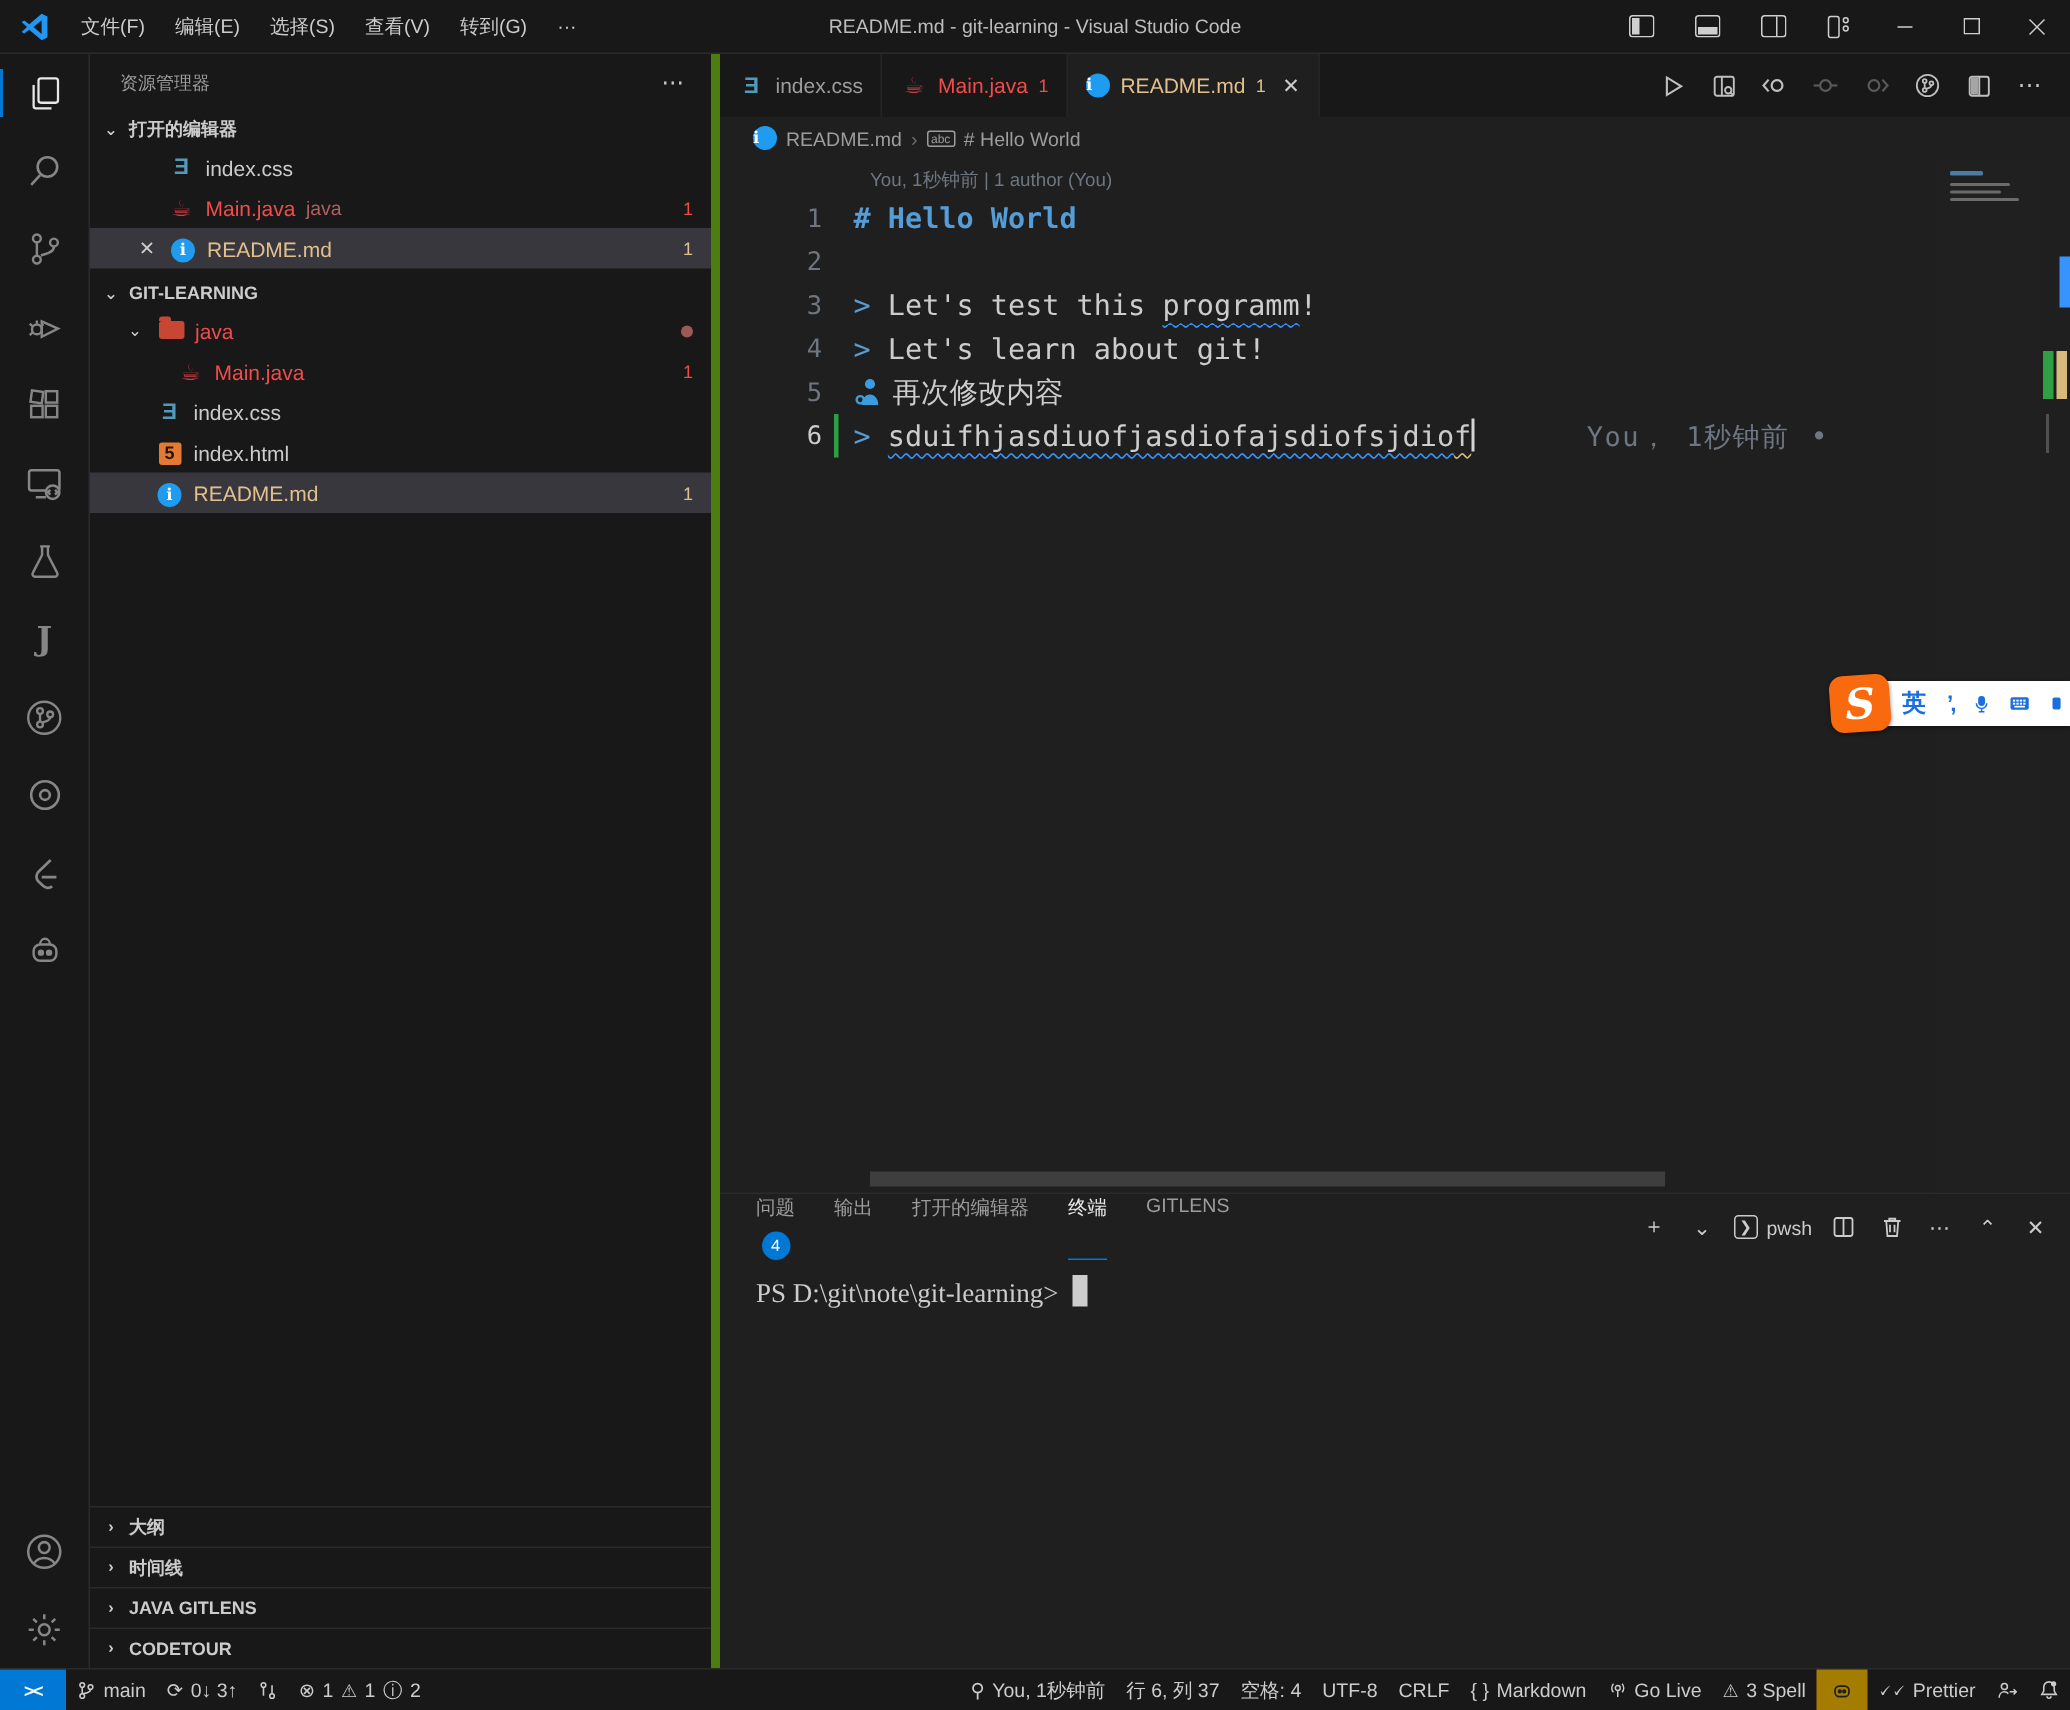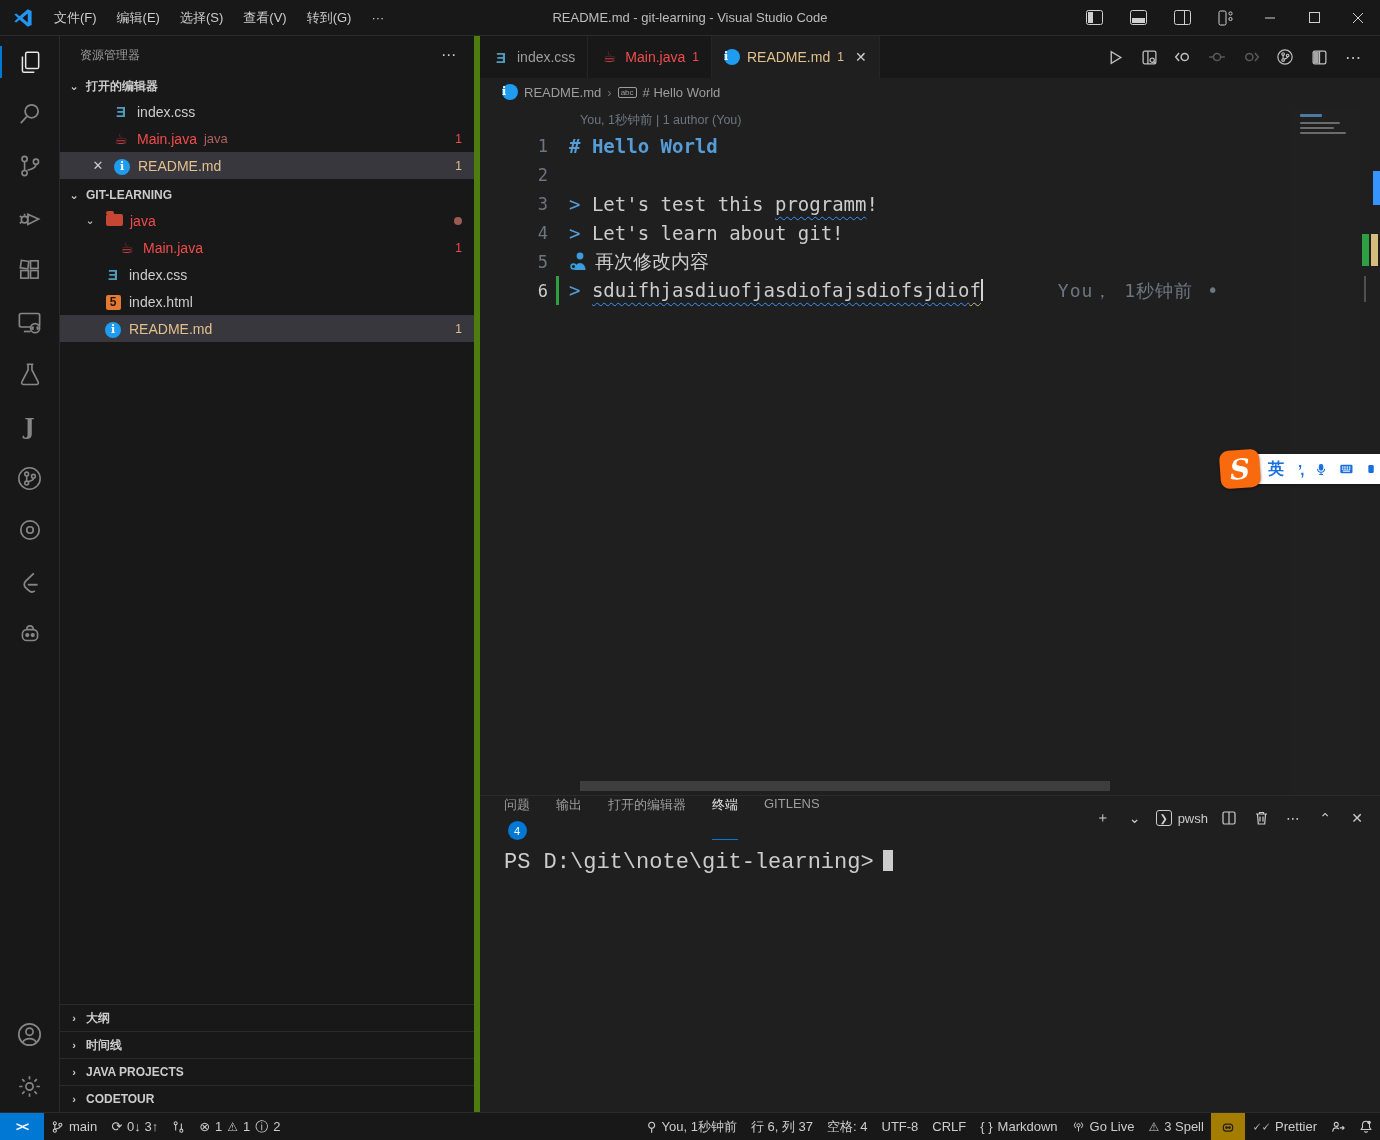--- a/index.html
+++ b/index.html
@@ -100,21 +100,21 @@
   .panel { height:317px; flex:0 0 317px; border-top:1px solid #2b2b2b; background:#1f1f1f; display:flex; flex-direction:column; }
   .panel-tabs { height:44px; display:flex; align-items:center; padding:0 12px 0 24px; gap:26px; flex:0 0 44px; }
   .ptab { font-size:13px; color:#9d9d9d; height:100%; display:flex; align-items:center; gap:7px; cursor:pointer; text-transform:uppercase;flex-direction:column; }
   .ptab.cn { text-transform:none; }
   .ptab.active { color:#e7e7e7; border-bottom:1px solid #0078d4; }
   .pbadge { background:#0078d4; color:#fff; border-radius:50%; min-width:19px; height:19px; font-size:11px; display:flex; align-items:center; justify-content:center; }
   .panel-actions { margin-left:auto; display:flex; align-items:center; gap:10px; color:#cccccc; }
   .pa-btn { display:flex; align-items:center; justify-content:center; min-width:22px; height:26px; border-radius:5px; font-size:14px; gap:3px; }
   .term-profile { display:flex; align-items:center; gap:6px; font-size:13px; color:#cccccc; }
   .term-box { width:16px; height:16px; border:1px solid #cccccc; border-radius:3px; font-size:10px; display:flex; align-items:center; justify-content:center; }
-  .terminal { flex:1; padding:10px 0 0 24px; font-family:Liberation Mono, monospace; font-size:22px; color:#cccccc; }
+  .terminal { flex:1; padding:10px 0 0 24px; font-family:Liberation Serif, serif; font-size:18px; color:#cccccc; }
   .block-cursor { display:inline-block; width:10px; height:21px; background:#cccccc; vertical-align:-3px; margin-left:9px; }
 
   
   .statusbar { height:28px; flex:0 0 28px; background:#181818; border-top:1px solid #2b2b2b; display:flex; align-items:center; color:#cccccc; font-size:13px; }
   .sb-remote { height:100%; width:44px; background:#0078d4; color:#fff; display:flex; align-items:center; justify-content:center; font-size:12px; letter-spacing:-1px; font-weight:bold; }
   .st-item { display:flex; align-items:center; gap:5px; padding:0 7px; height:100%; cursor:pointer; white-space:nowrap; }
   .st-right { margin-left:auto; display:flex; align-items:center; height:100%; }
   .st-gold { background:#a47d00; color:#1f1f1f; height:100%; display:flex; align-items:center; padding:0 9px; }
   .warn-tri { font-size:12px; }
 
@@ -354,21 +354,21 @@
         <div class="sb-sec">
             <span class="chev">›</span>
             <span>大纲</span>
           </div>
         <div class="sb-sec">
             <span class="chev">›</span>
             <span>时间线</span>
           </div>
         <div class="sb-sec">
             <span class="chev">›</span>
-            <span>JAVA PROJECTS</span>
+            <span>JAVA GITLENS</span>
           </div>
         <div class="sb-sec">
             <span class="chev">›</span>
             <span>CODETOUR</span>
           </div>
       </div>
     </div>
 
     <div class="editor-col">
 

